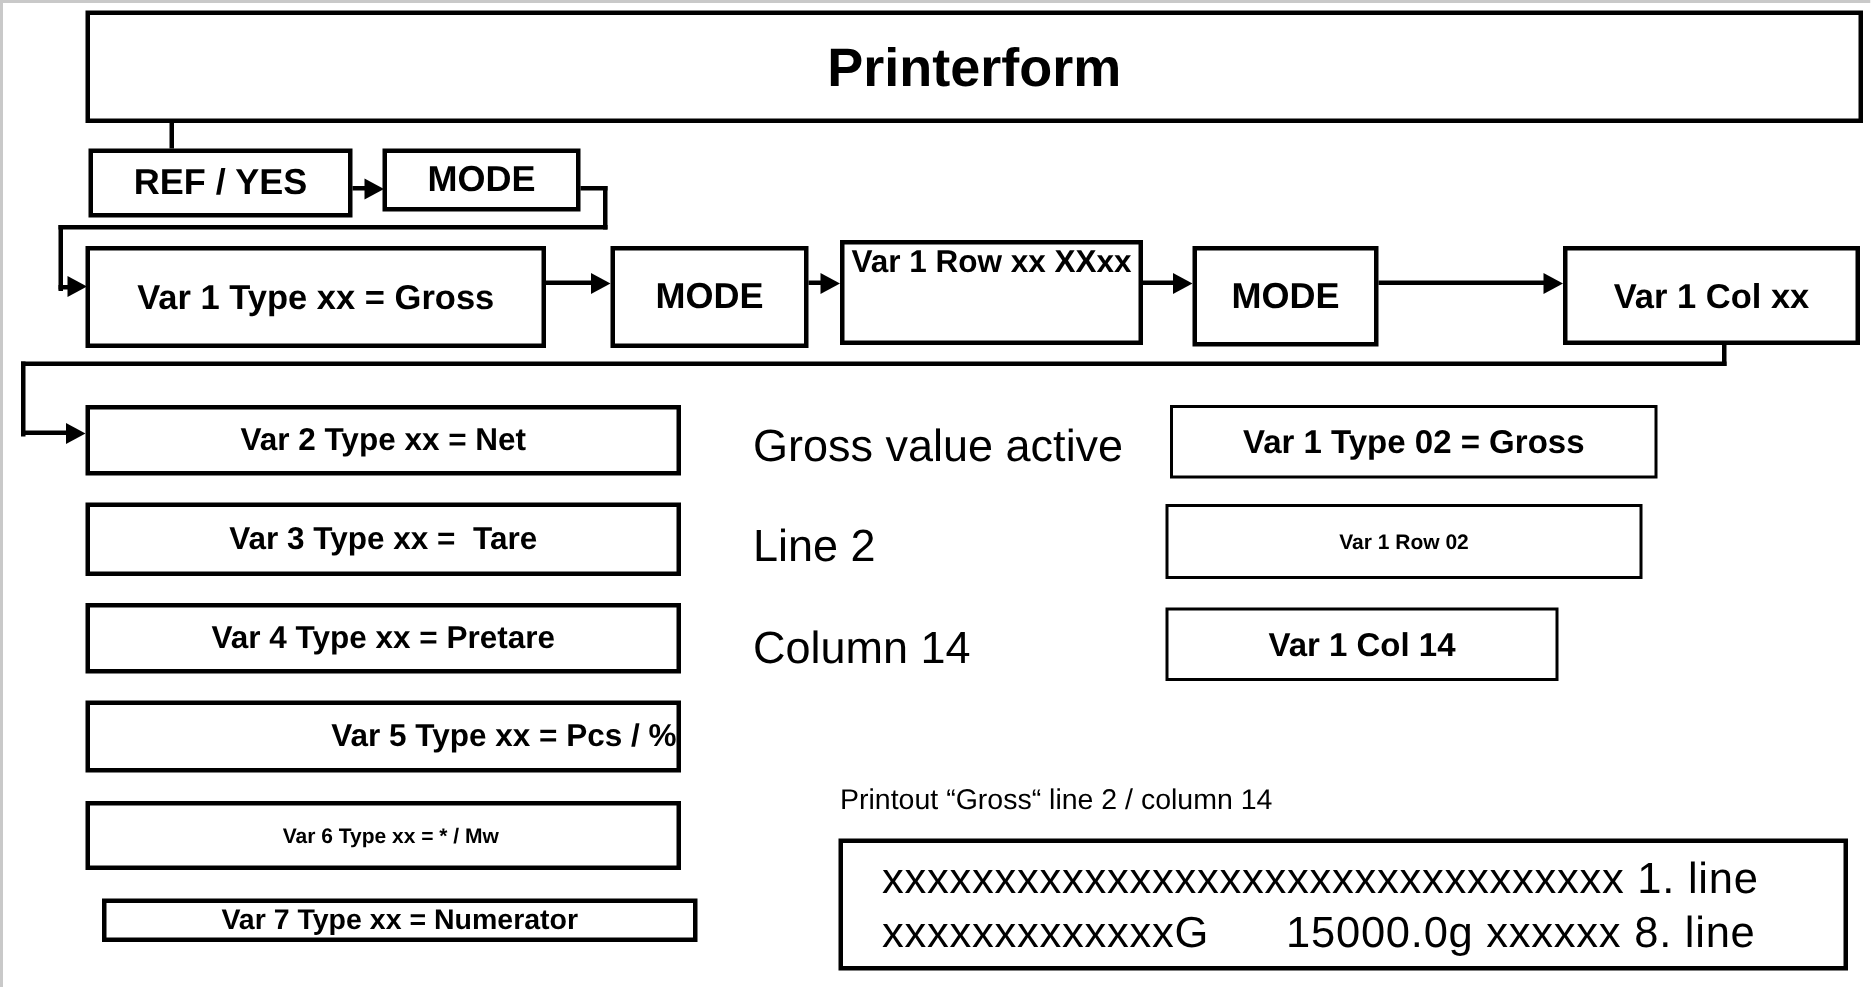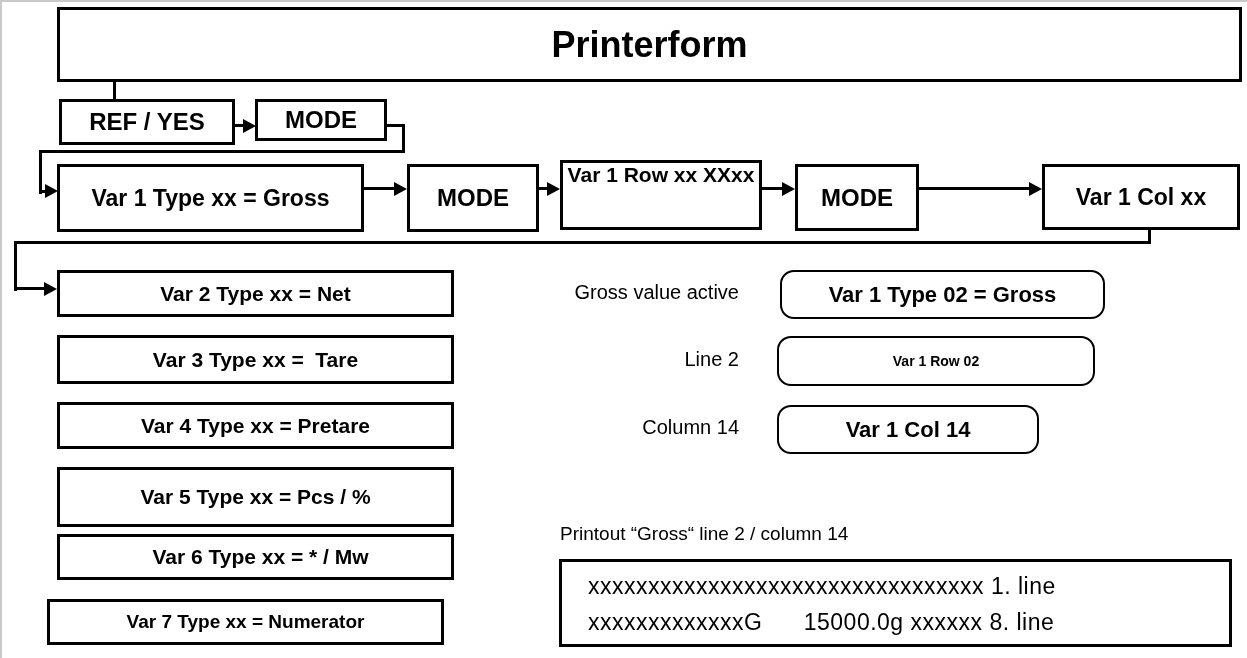--- a/index.html
+++ b/index.html
@@ -6,30 +6,30 @@
   #page{
     position:relative;width:1247px;height:658px;background:#fff;
     font-family:"Liberation Sans",sans-serif;color:#000;
     border-top:2px solid #c9c9c9;border-left:2px solid #c9c9c9;
     box-sizing:border-box;overflow:hidden;
   }
   .box{
     position:absolute;box-sizing:border-box;border:3px solid #000;background:#fff;
     display:flex;align-items:center;justify-content:center;text-align:center;
   }
-  .b2{border-width:2px;border-radius:14px;}
+  .b2{border-width:2px;}
   .bold{font-weight:700;}
   .lbl{white-space:pre;}
   .seg{position:absolute;background:#000;}
   .ah{position:absolute;width:0;height:0;
       border-top:7px solid transparent;border-bottom:7px solid transparent;
       border-left:13px solid #000;}
-  .sidelabel{position:absolute;width:237px;text-align:right;font-size:20px;white-space:pre;}
+  .sidelabel{position:absolute;width:237px;text-align:left;font-size:30px;white-space:pre;}
   .caption{position:absolute;font-size:19px;white-space:pre;}
-  .pline{font-size:23px;letter-spacing:0.5px;line-height:36px;white-space:pre;}
+  .pline{font-size:29px;letter-spacing:0.5px;line-height:36px;white-space:pre;}
 </style>
 </head>
 <body>
 
 <div id="page">
 
   <div class="box bold" style="left:57px;top:97px;width:176px;height:46px;font-size:24px;">
     <span class="lbl">REF / YES</span>
   </div>
 
@@ -58,27 +58,27 @@
 
   <div class="box bold" style="left:55px;top:268px;width:397px;height:47px;font-size:21px;">
     <span class="lbl">Var 2 Type xx = Net</span>
   </div>
   <div class="box bold" style="left:55px;top:333px;width:397px;height:49px;font-size:21px;">
     <span class="lbl">Var 3 Type xx =  Tare</span>
   </div>
   <div class="box bold" style="left:55px;top:400px;width:397px;height:47px;font-size:21px;">
     <span class="lbl">Var 4 Type xx = Pretare</span>
   </div>
-  <div class="box bold" style="left:55px;top:465px;width:397px;height:60px;font-size:21px;">
+  <div class="box bold" style="left:55px;top:465px;width:397px;height:48px;font-size:21px;justify-content:flex-end;">
     <span class="lbl">Var 5 Type xx = Pcs / %</span>
   </div>
-  <div class="box bold" style="left:55px;top:532px;width:397px;height:46px;font-size:21px;padding-left:10px;">
+  <div class="box bold" style="left:55px;top:532px;width:397px;height:46px;font-size:14px;padding-left:10px;">
     <span class="lbl">Var 6 Type xx = * / Mw</span>
   </div>
-  <div class="box bold" style="left:45px;top:597px;width:397px;height:46px;font-size:19px;">
+  <div class="box bold" style="left:66px;top:597px;width:397px;height:29px;font-size:19px;">
     <span class="lbl">Var 7 Type xx = Numerator</span>
   </div>
 
   <div class="sidelabel" style="left:500px;top:279px;">Gross value active</div>
   <div class="box bold b2" style="left:778px;top:268px;width:325px;height:49px;font-size:22px;">
     <span class="lbl">Var 1 Type 02 = Gross</span>
   </div>
 
   <div class="sidelabel" style="left:500px;top:346px;">Line 2</div>
   <div class="box bold b2" style="left:775px;top:334px;width:318px;height:50px;font-size:14px;">

